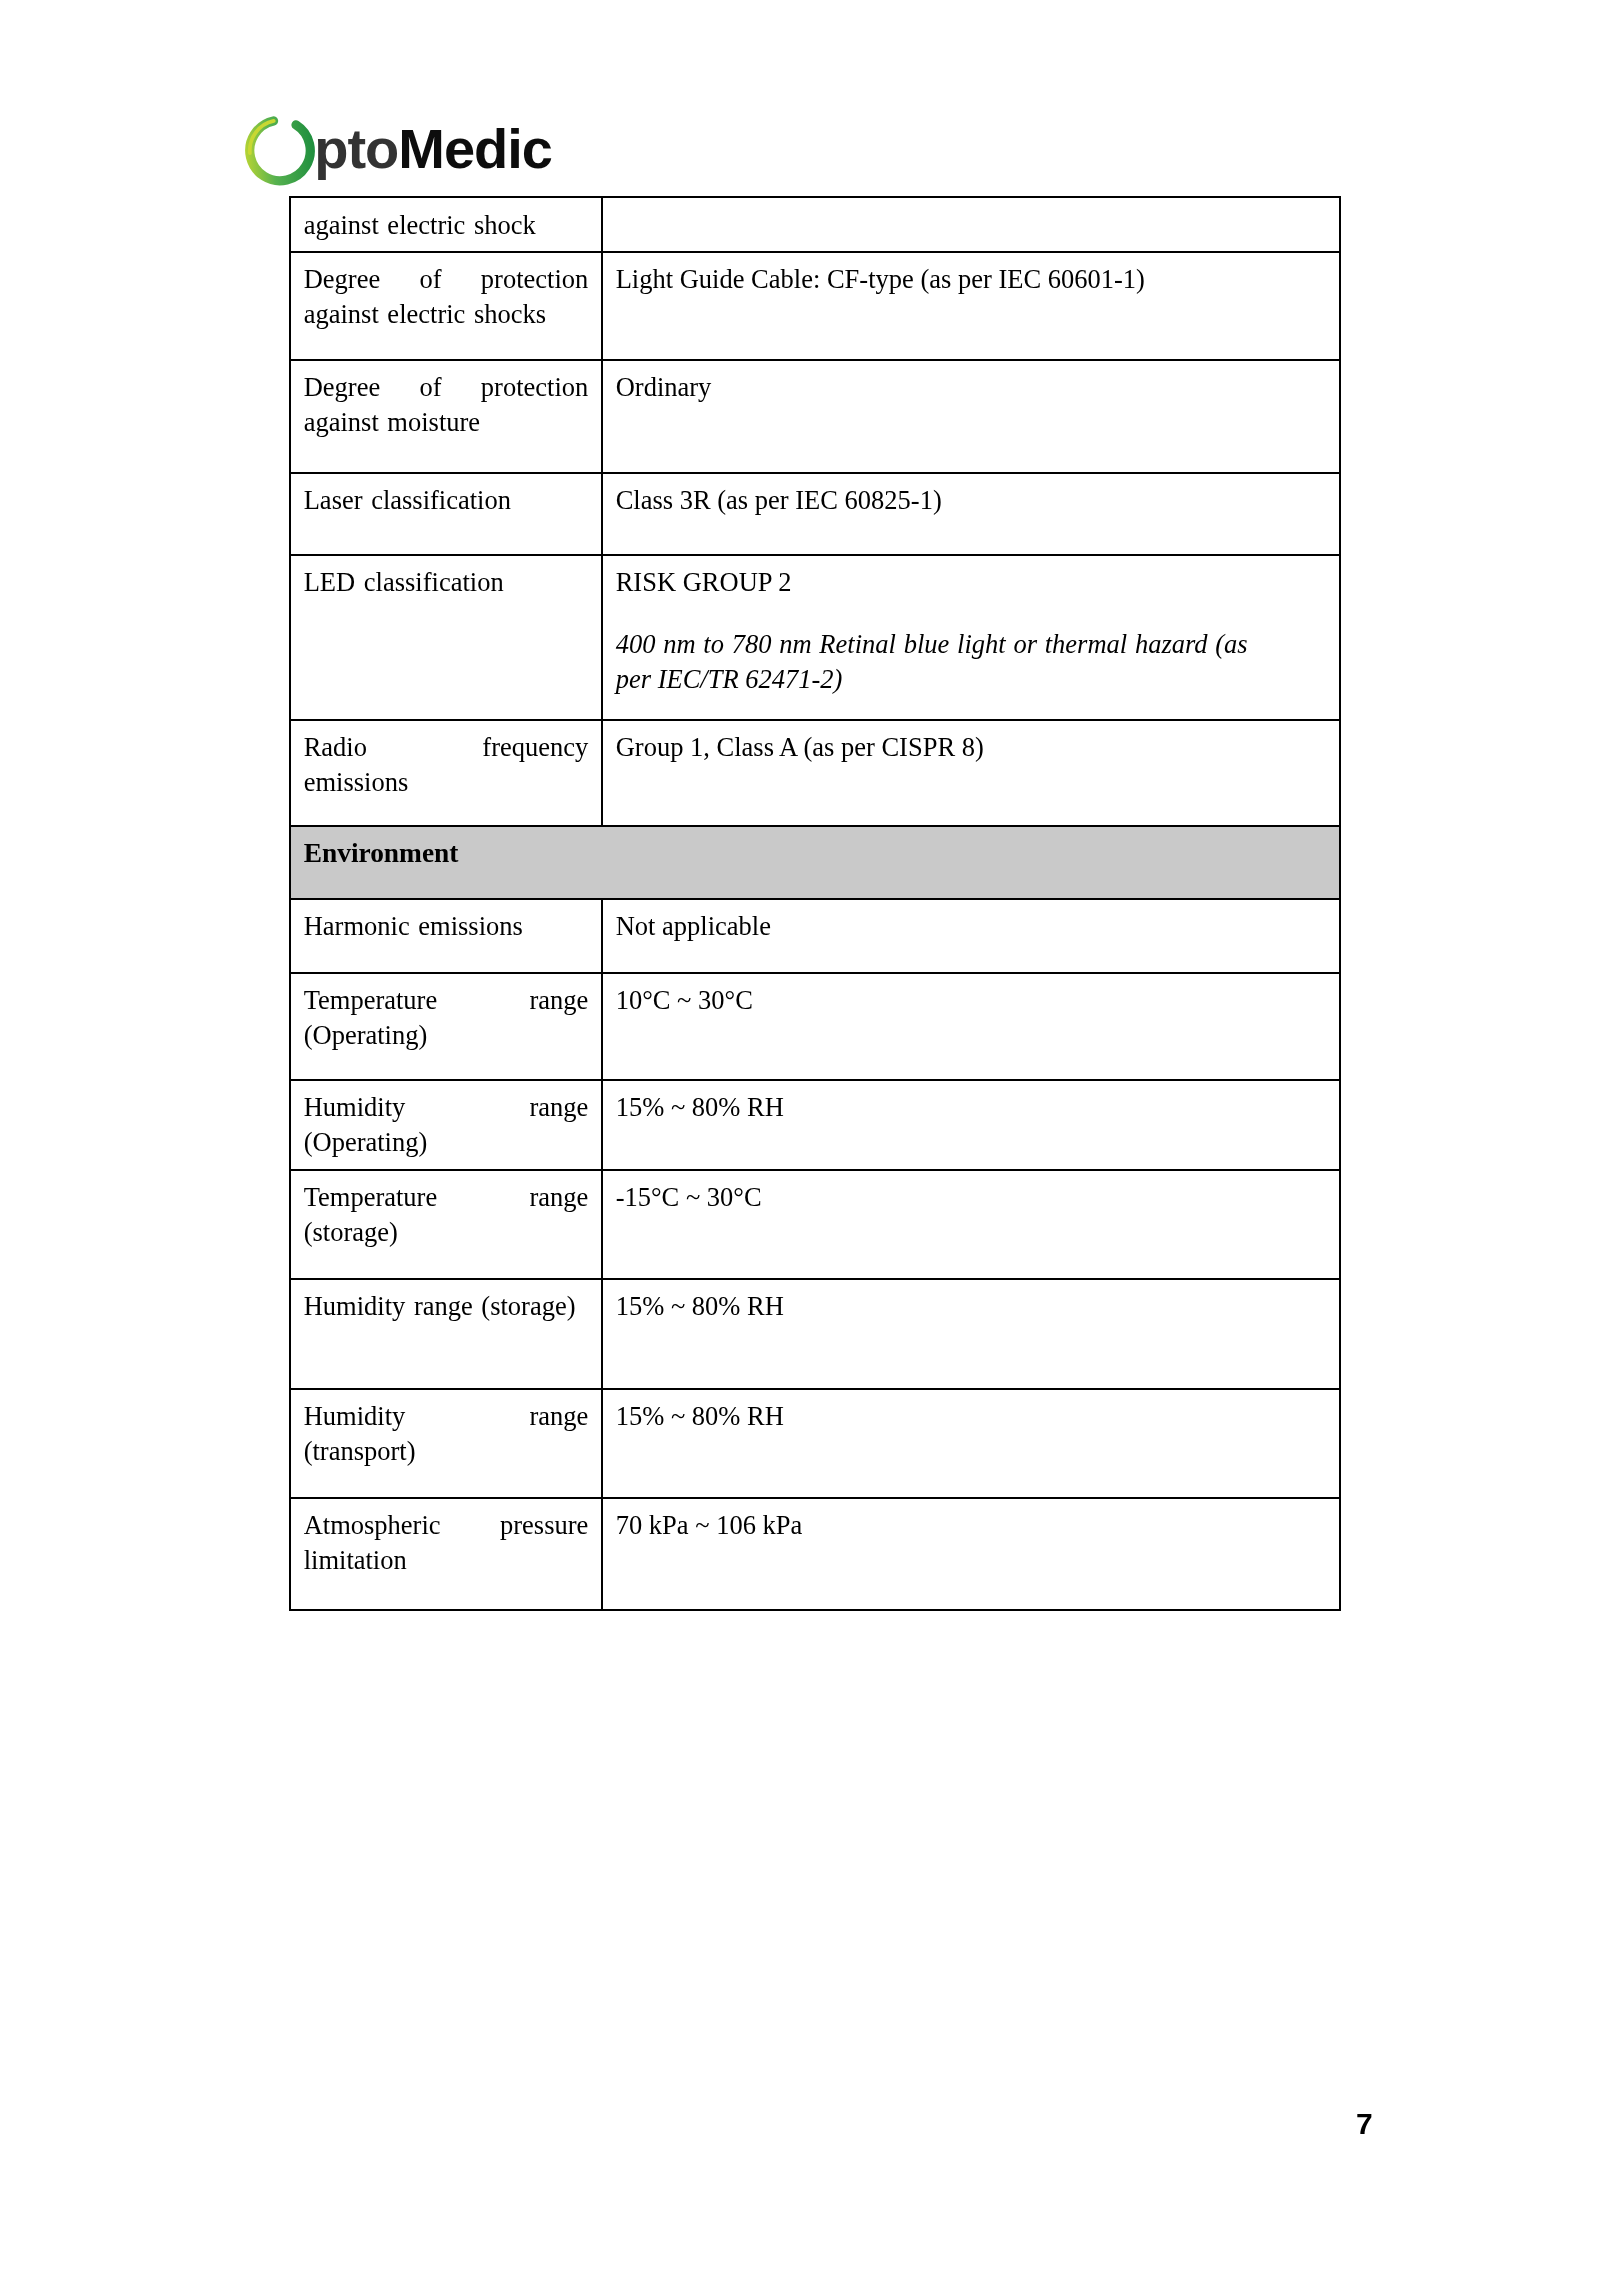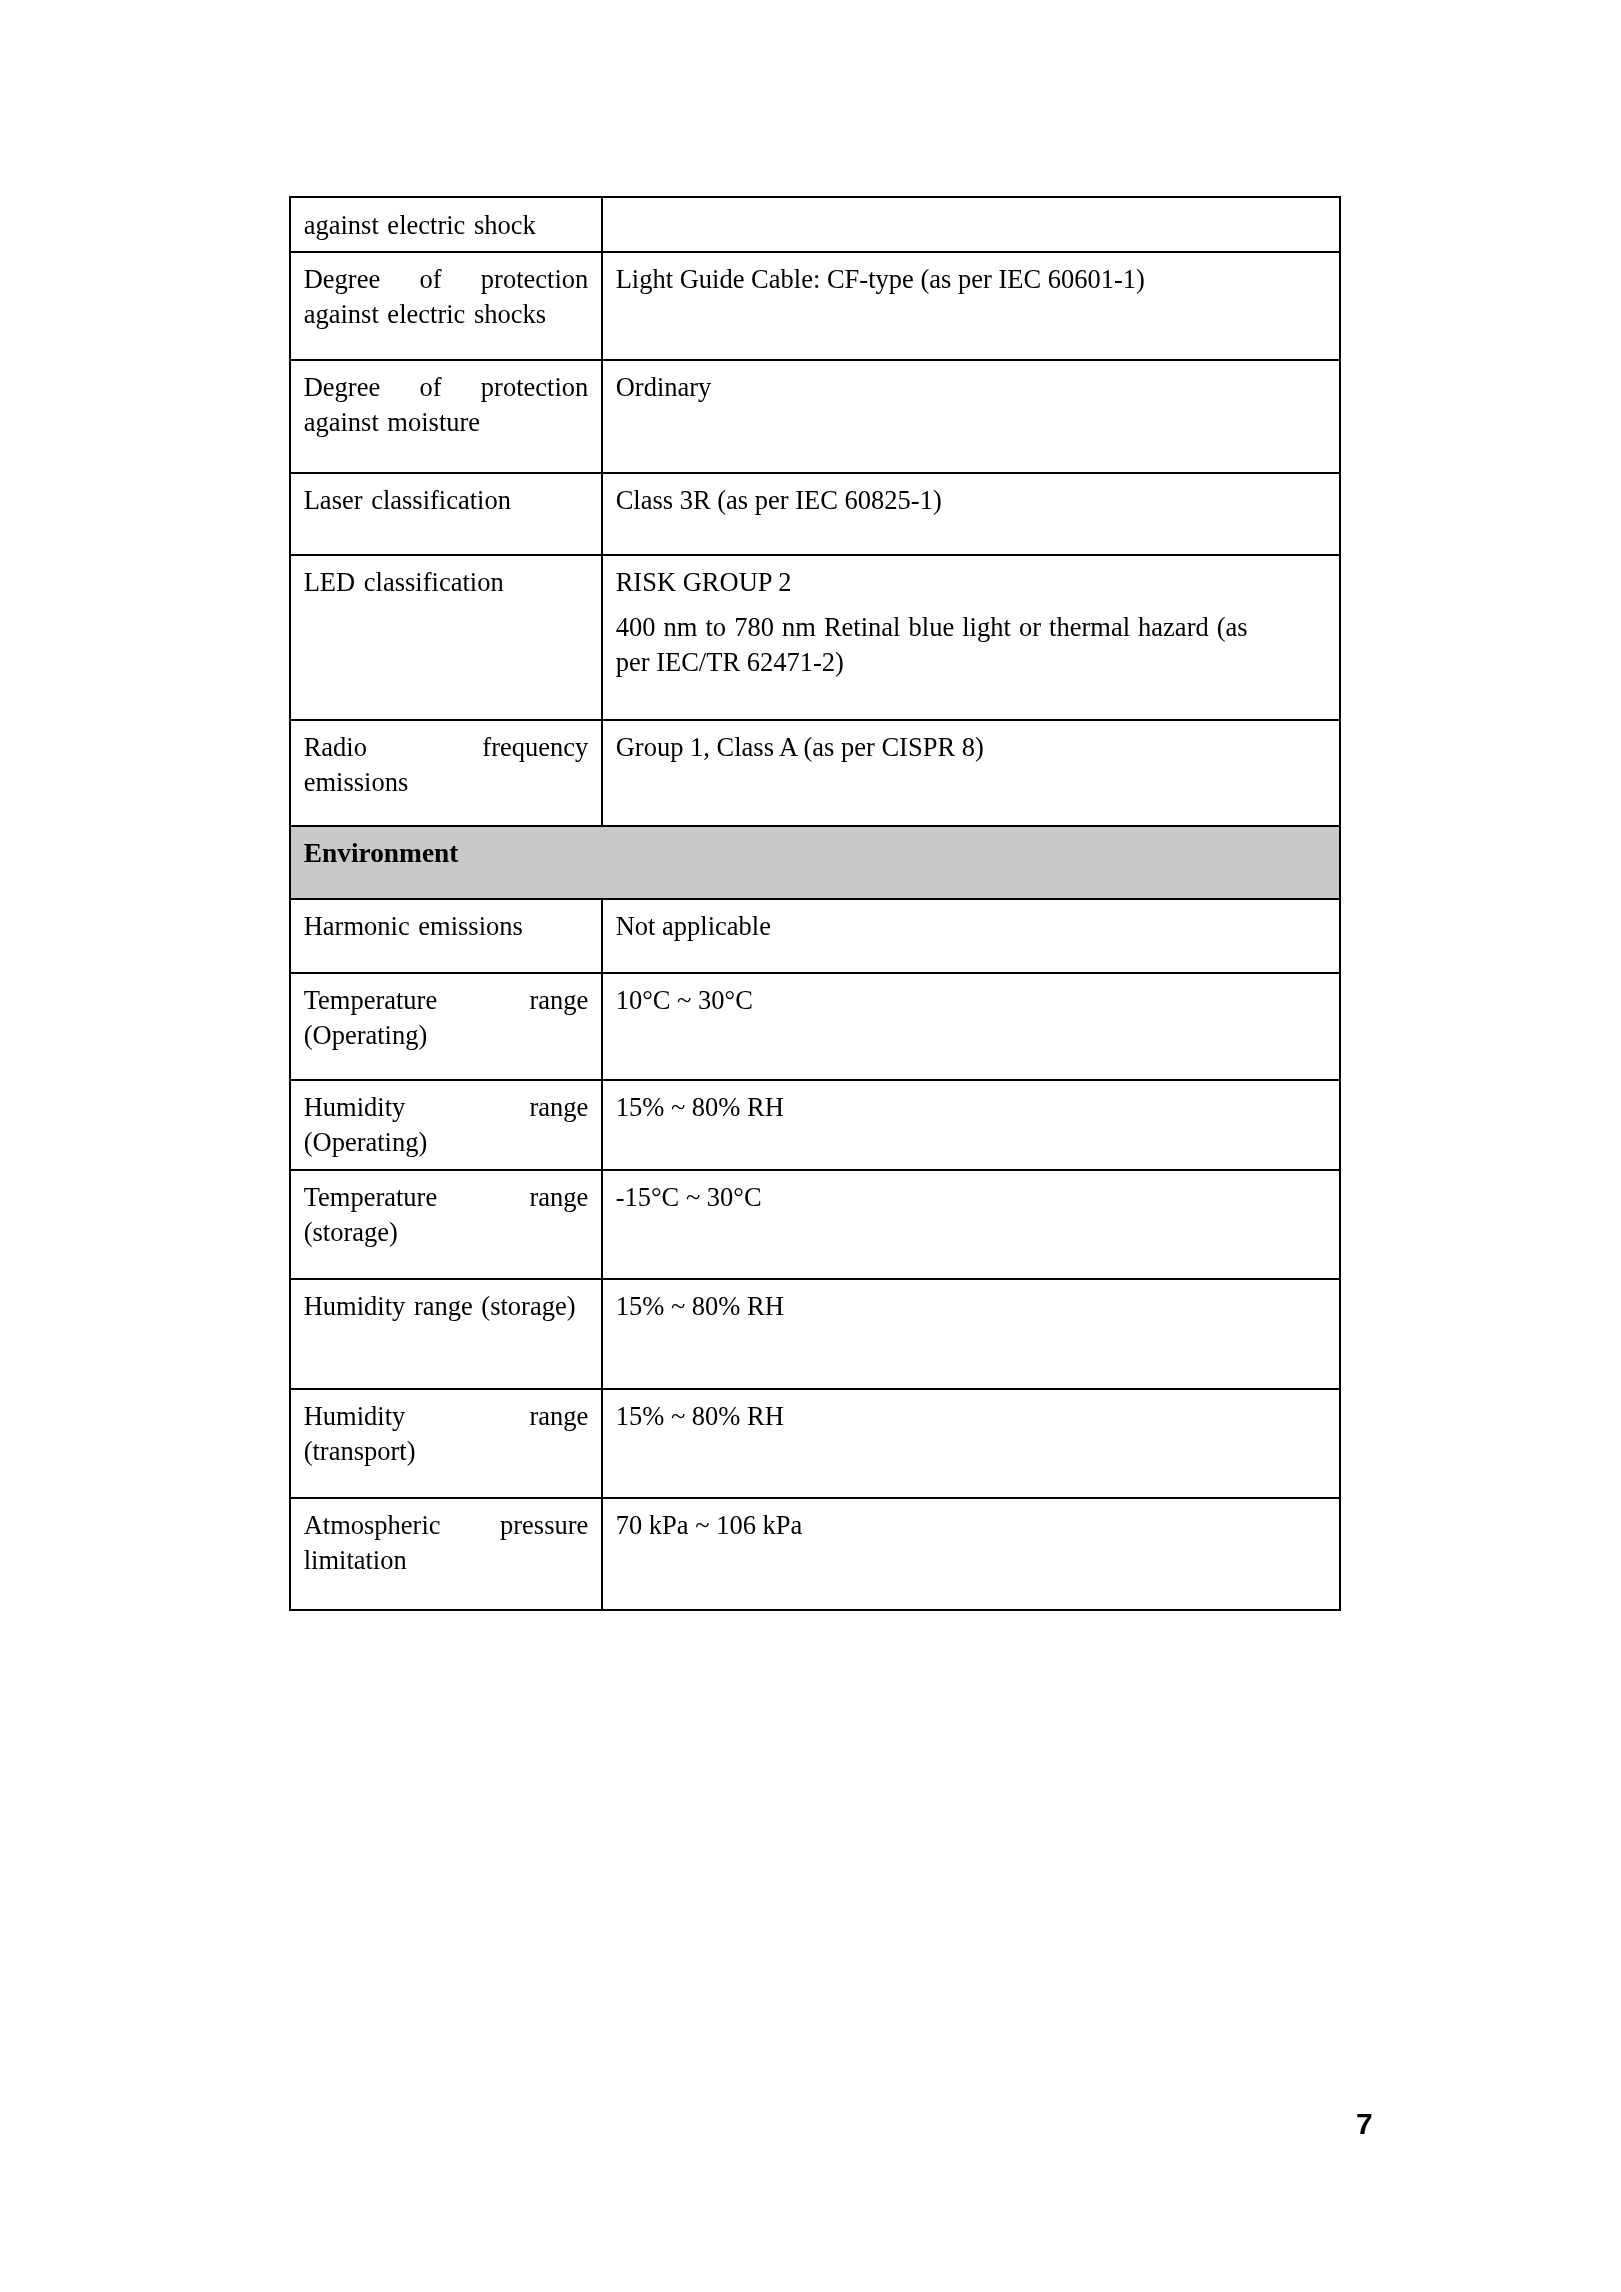--- a/index.html
+++ b/index.html
@@ -61,41 +61,58 @@
   td.val-mid { vertical-align: middle; padding-top: 0; padding-bottom: 0; }
   td.section-cell {
     background: var(--section_bg, #c9c9c9);
     font-weight: bold;
     font-size: 27.4px;
     vertical-align: middle;
     border-top-width: 3.9px;
     border-bottom-width: 3.9px;
   }
   .led-p2 {
-    margin-top: 10px;
+    margin-top: 27px;
     max-width: 632px;
     text-align: justify;
+    font-style: italic;
   }
 
   
   .page-number {
     position: absolute;
     left: 1356px;
     top: 2107px;
     font-family: "Liberation Sans", sans-serif;
     font-weight: bold;
     font-size: 30px;
     color: #000000;
   }
 </style>
 </head>
 <body>
 
 <div class="page">
 
+  <div class="logo">
+    <svg class="logo-swirl" viewBox="0 0 100 100" aria-hidden="true">
+      <defs>
+        <linearGradient id="swirlGrad" x1="0" y1="0" x2="0.8" y2="1">
+          <stop offset="0%" stop-color="#cfdd2e"></stop>
+          <stop offset="45%" stop-color="#56b14f"></stop>
+          <stop offset="100%" stop-color="#1e8e3e"></stop>
+        </linearGradient>
+      </defs>
+      <circle cx="50" cy="53" r="36" fill="none" stroke="url(#swirlGrad)" stroke-width="11" stroke-linecap="round" stroke-dasharray="198 28.2" transform="rotate(-58 50 53)"></circle>
+      <circle cx="50" cy="53" r="36" fill="none" stroke="#c8d832" stroke-width="4.5" stroke-linecap="round" stroke-dasharray="52 174.2" transform="rotate(175 50 53)"></circle>
+    </svg>
+    <div class="logo-text">
+      <span class="lt-regular">pto</span><span class="lt-bold">Medic</span>
+    </div>
+  </div>
 
   <table class="spec">
     <colgroup>
         <col class="c1">
         <col class="c2">
       </colgroup>
     <tbody>
       <tr style="height:54px;">
         <td class="lbl">against electric shock</td>
         <td class="val"></td>

